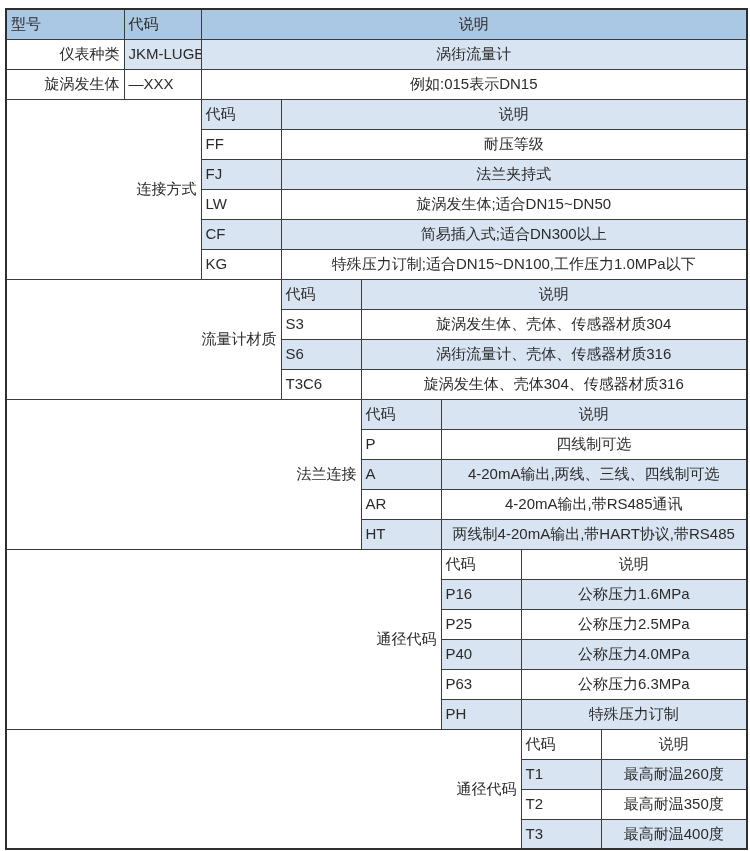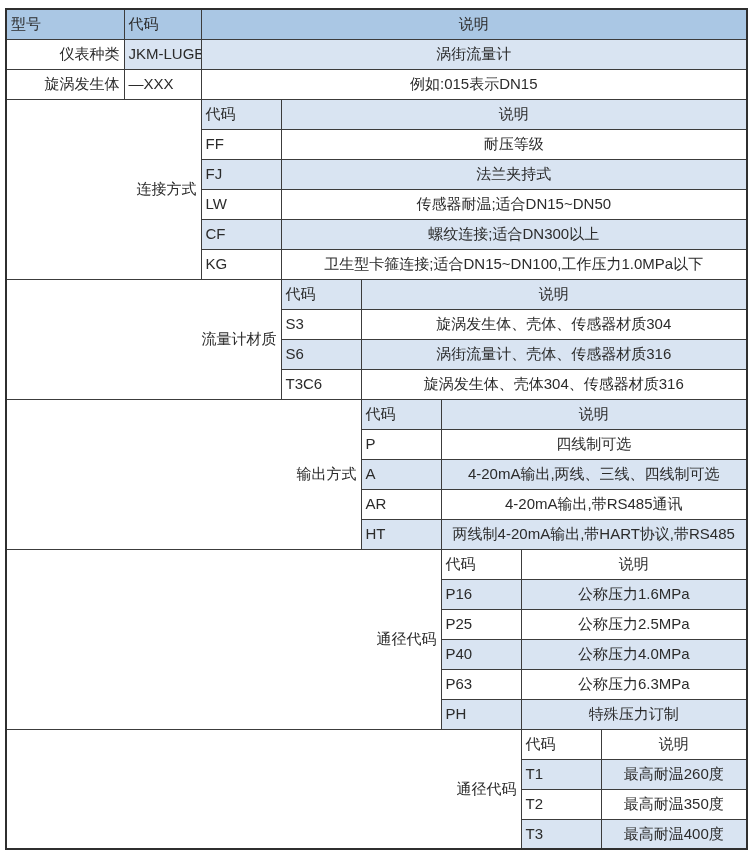--- a/index.html
+++ b/index.html
@@ -81,29 +81,29 @@
   <tr>
     <td class="c st">FF</td>
     <td class="d st" colspan="5">耐压等级</td>
   </tr>
   <tr class="alt">
     <td class="c st">FJ</td>
     <td class="d st" colspan="5">法兰夹持式</td>
   </tr>
   <tr>
     <td class="c st">LW</td>
-    <td class="d st" colspan="5">传感器耐温;适合DN15~DN50</td>
+    <td class="d st" colspan="5">旋涡发生体;适合DN15~DN50</td>
   </tr>
   <tr class="alt">
     <td class="c st">CF</td>
-    <td class="d st" colspan="5">螺纹连接;适合DN300以上</td>
+    <td class="d st" colspan="5">简易插入式;适合DN300以上</td>
   </tr>
   <tr>
     <td class="c st">KG</td>
-    <td class="d st" colspan="5">卫生型卡箍连接;适合DN15~DN100,工作压力1.0MPa以下</td>
+    <td class="d st" colspan="5">特殊压力订制;适合DN15~DN100,工作压力1.0MPa以下</td>
   </tr>
 
   <tr class="alt">
     <td class="lbl" colspan="3" rowspan="4">流量计材质</td>
     <td class="c st">代码</td>
     <td class="d st" colspan="4">说明</td>
   </tr>
   <tr>
     <td class="c st">S3</td>
     <td class="d st" colspan="4">旋涡发生体、壳体、传感器材质304</td>
@@ -111,21 +111,21 @@
   <tr class="alt">
     <td class="c st">S6</td>
     <td class="d st" colspan="4">涡街流量计、壳体、传感器材质316</td>
   </tr>
   <tr>
     <td class="c st">T3C6</td>
     <td class="d st" colspan="4">旋涡发生体、壳体304、传感器材质316</td>
   </tr>
 
   <tr class="alt">
-    <td class="lbl" colspan="4" rowspan="5">输出方式</td>
+    <td class="lbl" colspan="4" rowspan="5">法兰连接</td>
     <td class="c st">代码</td>
     <td class="d st" colspan="3">说明</td>
   </tr>
   <tr>
     <td class="c st">P</td>
     <td class="d st" colspan="3">四线制可选</td>
   </tr>
   <tr class="alt">
     <td class="c st">A</td>
     <td class="d st" colspan="3">4-20mA输出,两线、三线、四线制可选</td>

